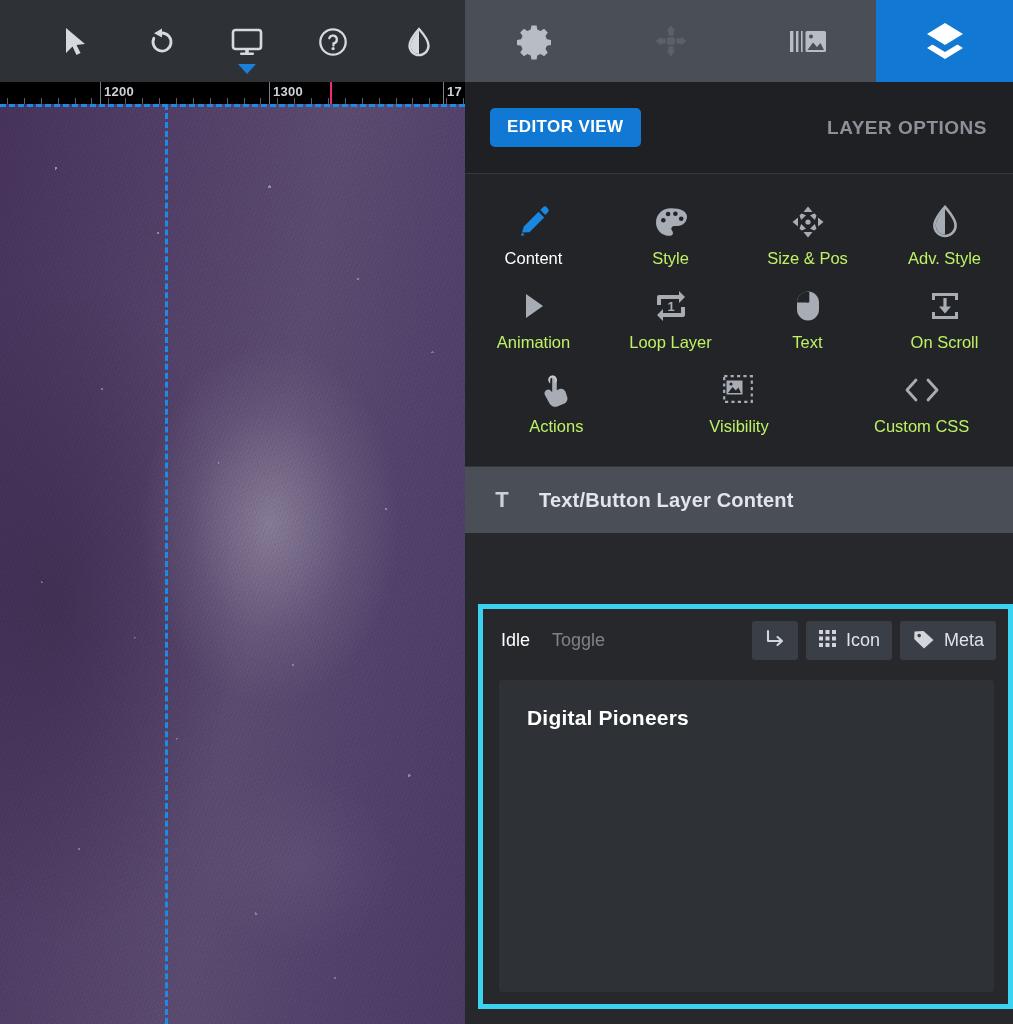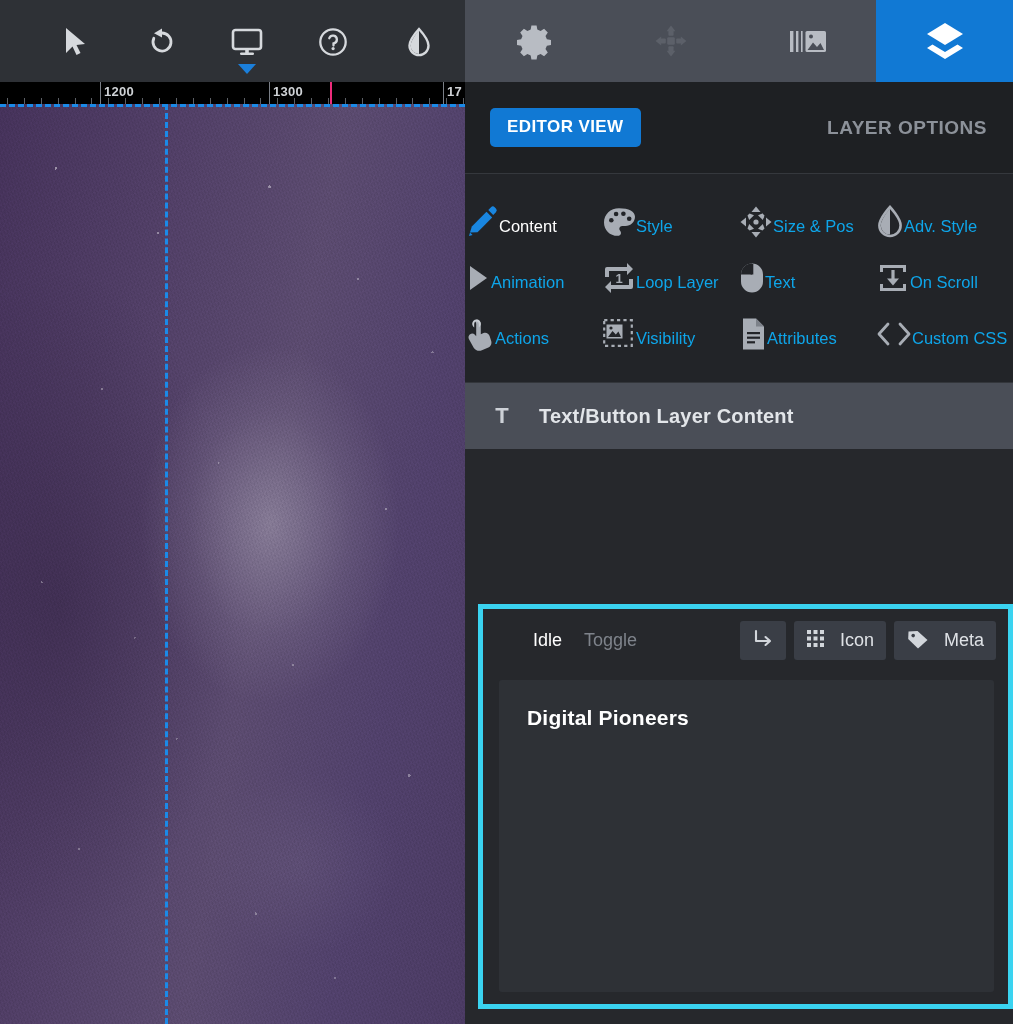--- a/index.html
+++ b/index.html
@@ -145,27 +145,27 @@
   }
 
   #icon-grid {
     width: 548px; padding: 22px 0 18px 0;
     background: #222428;
     border-bottom: 1px solid #33363b;
   }
   .grid-row { display: flex; }
   .grid-cell {
     flex: 1 1 0;
-    display: flex; align-items: center;
+    display: flex; flex-direction: column; align-items: center;
     padding: 8px 0 12px 0;
     cursor: pointer;
   }
   .grid-cell .gicon { height: 36px; display: flex; align-items: center; justify-content: center; }
   .grid-cell .glabel {
-    margin-top: 9px; font-size: 16.5px; color: #0ea5e9; white-space: nowrap;
+    margin-top: 9px; font-size: 16.5px; color: #bef264; white-space: nowrap;
   }
   .grid-cell.active .glabel { color: #ffffff; }
 
   #section-header {
     width: 548px; height: 66px;
     background: #4a4e57;
     display: flex; align-items: center;
   }
   #section-header .t-glyph {
     width: 74px; text-align: center;
@@ -180,32 +180,31 @@
   #content-box {
     position: absolute; left: 13px; top: 604px;
     width: 535px; height: 405px;
     border: 5px solid #3ad3f0;
     background: #26282c;
   }
   #cb-inner { position: relative; width: 100%; height: 100%; padding: 0; }
   #cb-toolbar {
     position: relative; height: 63px; display: flex; align-items: center;
     padding: 0 12px 0 18px;
-    margin-left: 32px;
   }
   .state-tab {
     font-size: 18px; margin-right: 22px; cursor: pointer;
   }
   .state-tab.active { color: #ffffff; }
   .state-tab.inactive { color: #7e838b; }
   #cb-btns { margin-left: auto; display: flex; gap: 8px; }
   .cb-btn {
     background: #3a3e46; border-radius: 3px;
     height: 39px; display: flex; align-items: center;
-    padding: 0 12px; gap: 15px; cursor: pointer;
+    padding: 0 12px; gap: 9px; cursor: pointer;
   }
   .cb-btn .cb-label { color: #dfe2e6; font-size: 18px; }
   #text-area {
     position: absolute; left: 16px; top: 71px;
     width: 495px; height: 312px;
     background: #2e3136;
     border-radius: 3px;
     padding: 26px 0 0 28px;
     cursor: text;
     overflow: hidden;
@@ -461,34 +460,20 @@
                 <rect x="2.2" y="2.2" width="27.6" height="25.6" fill="none" stroke="#a8adb5" stroke-width="2.2" stroke-dasharray="3.2 3.2"></rect>
                 <rect x="4.5" y="6.5" width="16" height="14" fill="#a8adb5"></rect>
                 <path d="M6 19 L10.5 13 L13.8 16.5 L16.4 13.5 L19 19 Z" fill="#222428"></path>
                 <circle cx="9" cy="10" r="1.6" fill="#222428"></circle>
               </svg>
             </div>
             <div class="glabel">Visibility</div>
           </div>
           <div class="grid-cell">
             <div class="gicon">
-              <svg width="28" height="34" viewBox="0 0 28 34">
-                <path d="M4 1.5 h13 l8 8 v23 H4 Z" fill="#a8adb5"></path>
-                <path d="M17 1.5 v8 h8 Z" fill="#7d828a"></path>
-                <g fill="#222428">
-                  <rect x="8" y="15" width="13" height="2.2"></rect>
-                  <rect x="8" y="19.6" width="13" height="2.2"></rect>
-                  <rect x="8" y="24.2" width="8" height="2.2"></rect>
-                </g>
-              </svg>
-            </div>
-            <div class="glabel">Attributes</div>
-          </div>
-          <div class="grid-cell">
-            <div class="gicon">
               <svg width="36" height="26" viewBox="0 0 36 26">
                 <path d="M12 3 L3 13 L12 23" fill="none" stroke="#a8adb5" stroke-width="2.8" stroke-linecap="round" stroke-linejoin="round"></path>
                 <path d="M24 3 L33 13 L24 23" fill="none" stroke="#a8adb5" stroke-width="2.8" stroke-linecap="round" stroke-linejoin="round"></path>
               </svg>
             </div>
             <div class="glabel">Custom CSS</div>
           </div>
         </div>
       </div>
 

